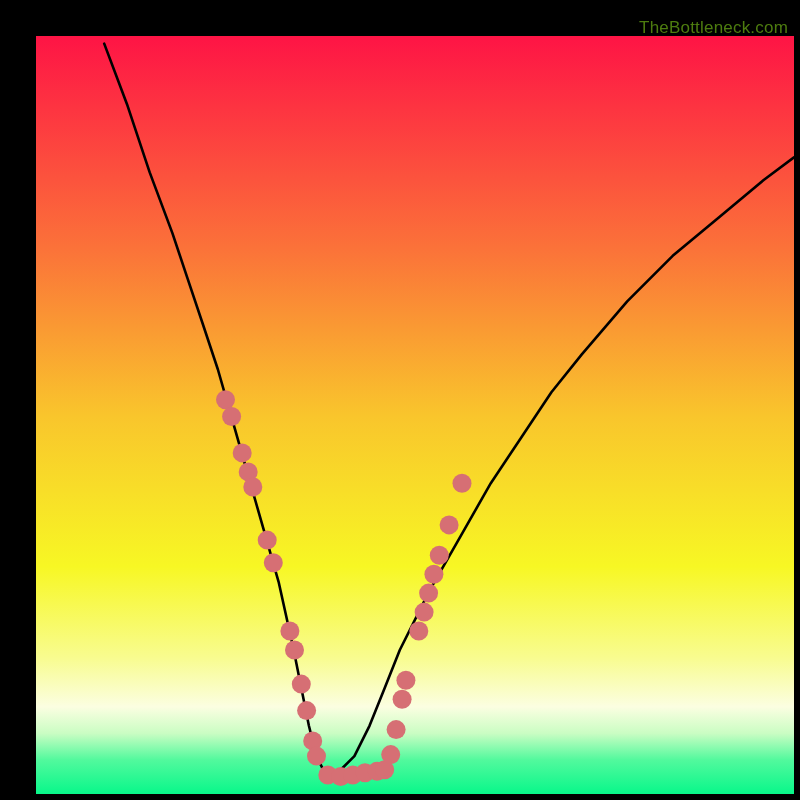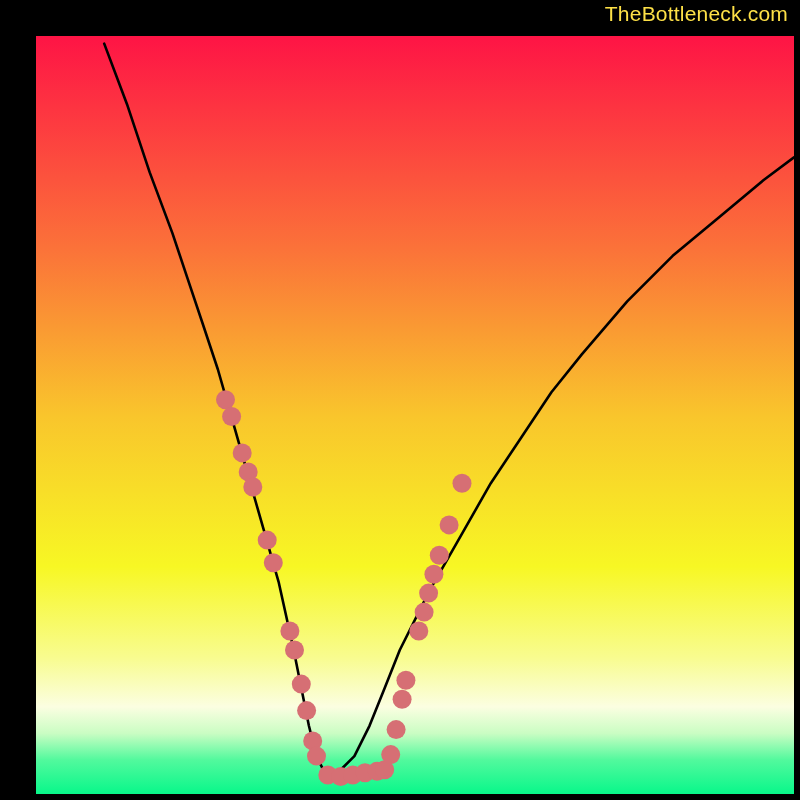--- a/index.html
+++ b/index.html
@@ -6,24 +6,24 @@
   body {
     width: 800px;
     height: 800px;
     background: #000000;
     position: relative;
     font-family: Arial, Helvetica, sans-serif;
     overflow: hidden;
   }
   .watermark {
     position: absolute;
-    top: 2px;
+    top: 18px;
     right: 12px;
-    color: #fde047;
-    font-size: 21px;
+    color: #4d7c0f;
+    font-size: 17px;
     font-weight: 500;
     letter-spacing: 0.2px;
     z-index: 10;
   }
   .chart-area {
     position: absolute;
     left: 36px;
     top: 36px;
     width: 758px;
     height: 758px;

